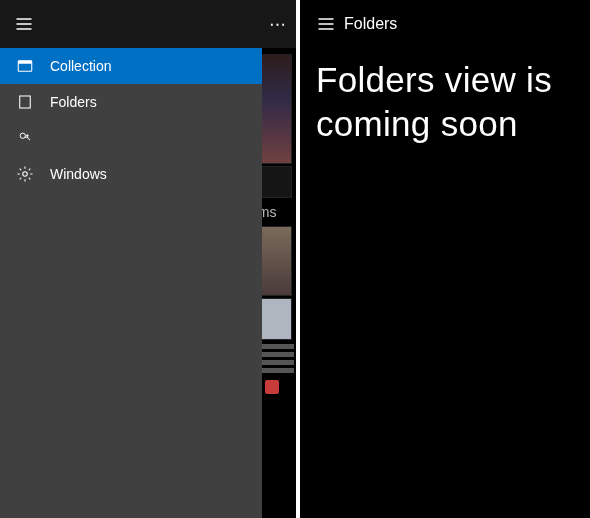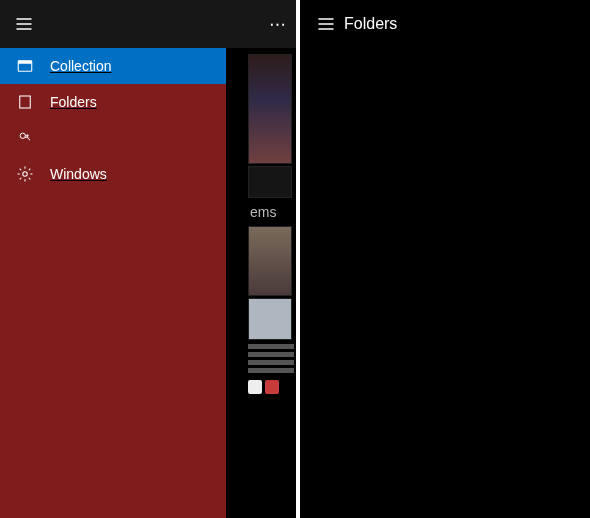--- a/index.html
+++ b/index.html
@@ -59,25 +59,24 @@
     justify-content: center;
     cursor: pointer;
     color: #fff;
     font-size: 17px;
     letter-spacing: 1px;
   }
   .sidebar {
     position: absolute;
     left: 0;
     top: 48px;
-    width: 226px;
+    width: 262px;
     height: calc(518px - 48px);
-    background: #7f1d1d;
+    background: #404040;
     z-index: 10;
-    text-decoration: underline;
   }
   .nav-item {
     height: 36px;
     display: flex;
     align-items: center;
     padding-left: 14px;
     color: #fff;
     font-size: 14px;
     cursor: pointer;
   }
@@ -235,14 +234,15 @@
 <div class="right-app">
   <div class="right-topbar">
     <div class="hamburger">
       <svg viewBox="0 0 24 24">
         <path d="M3 6h18M3 12h18M3 18h18" stroke="#fff" stroke-width="1.6" fill="none"></path>
       </svg>
     </div>
     <span class="right-title">Folders</span>
   </div>
   <div class="right-body">
+    <div class="headline">Folders view is coming soon</div>
   </div>
 </div>
 
 </body></html>

